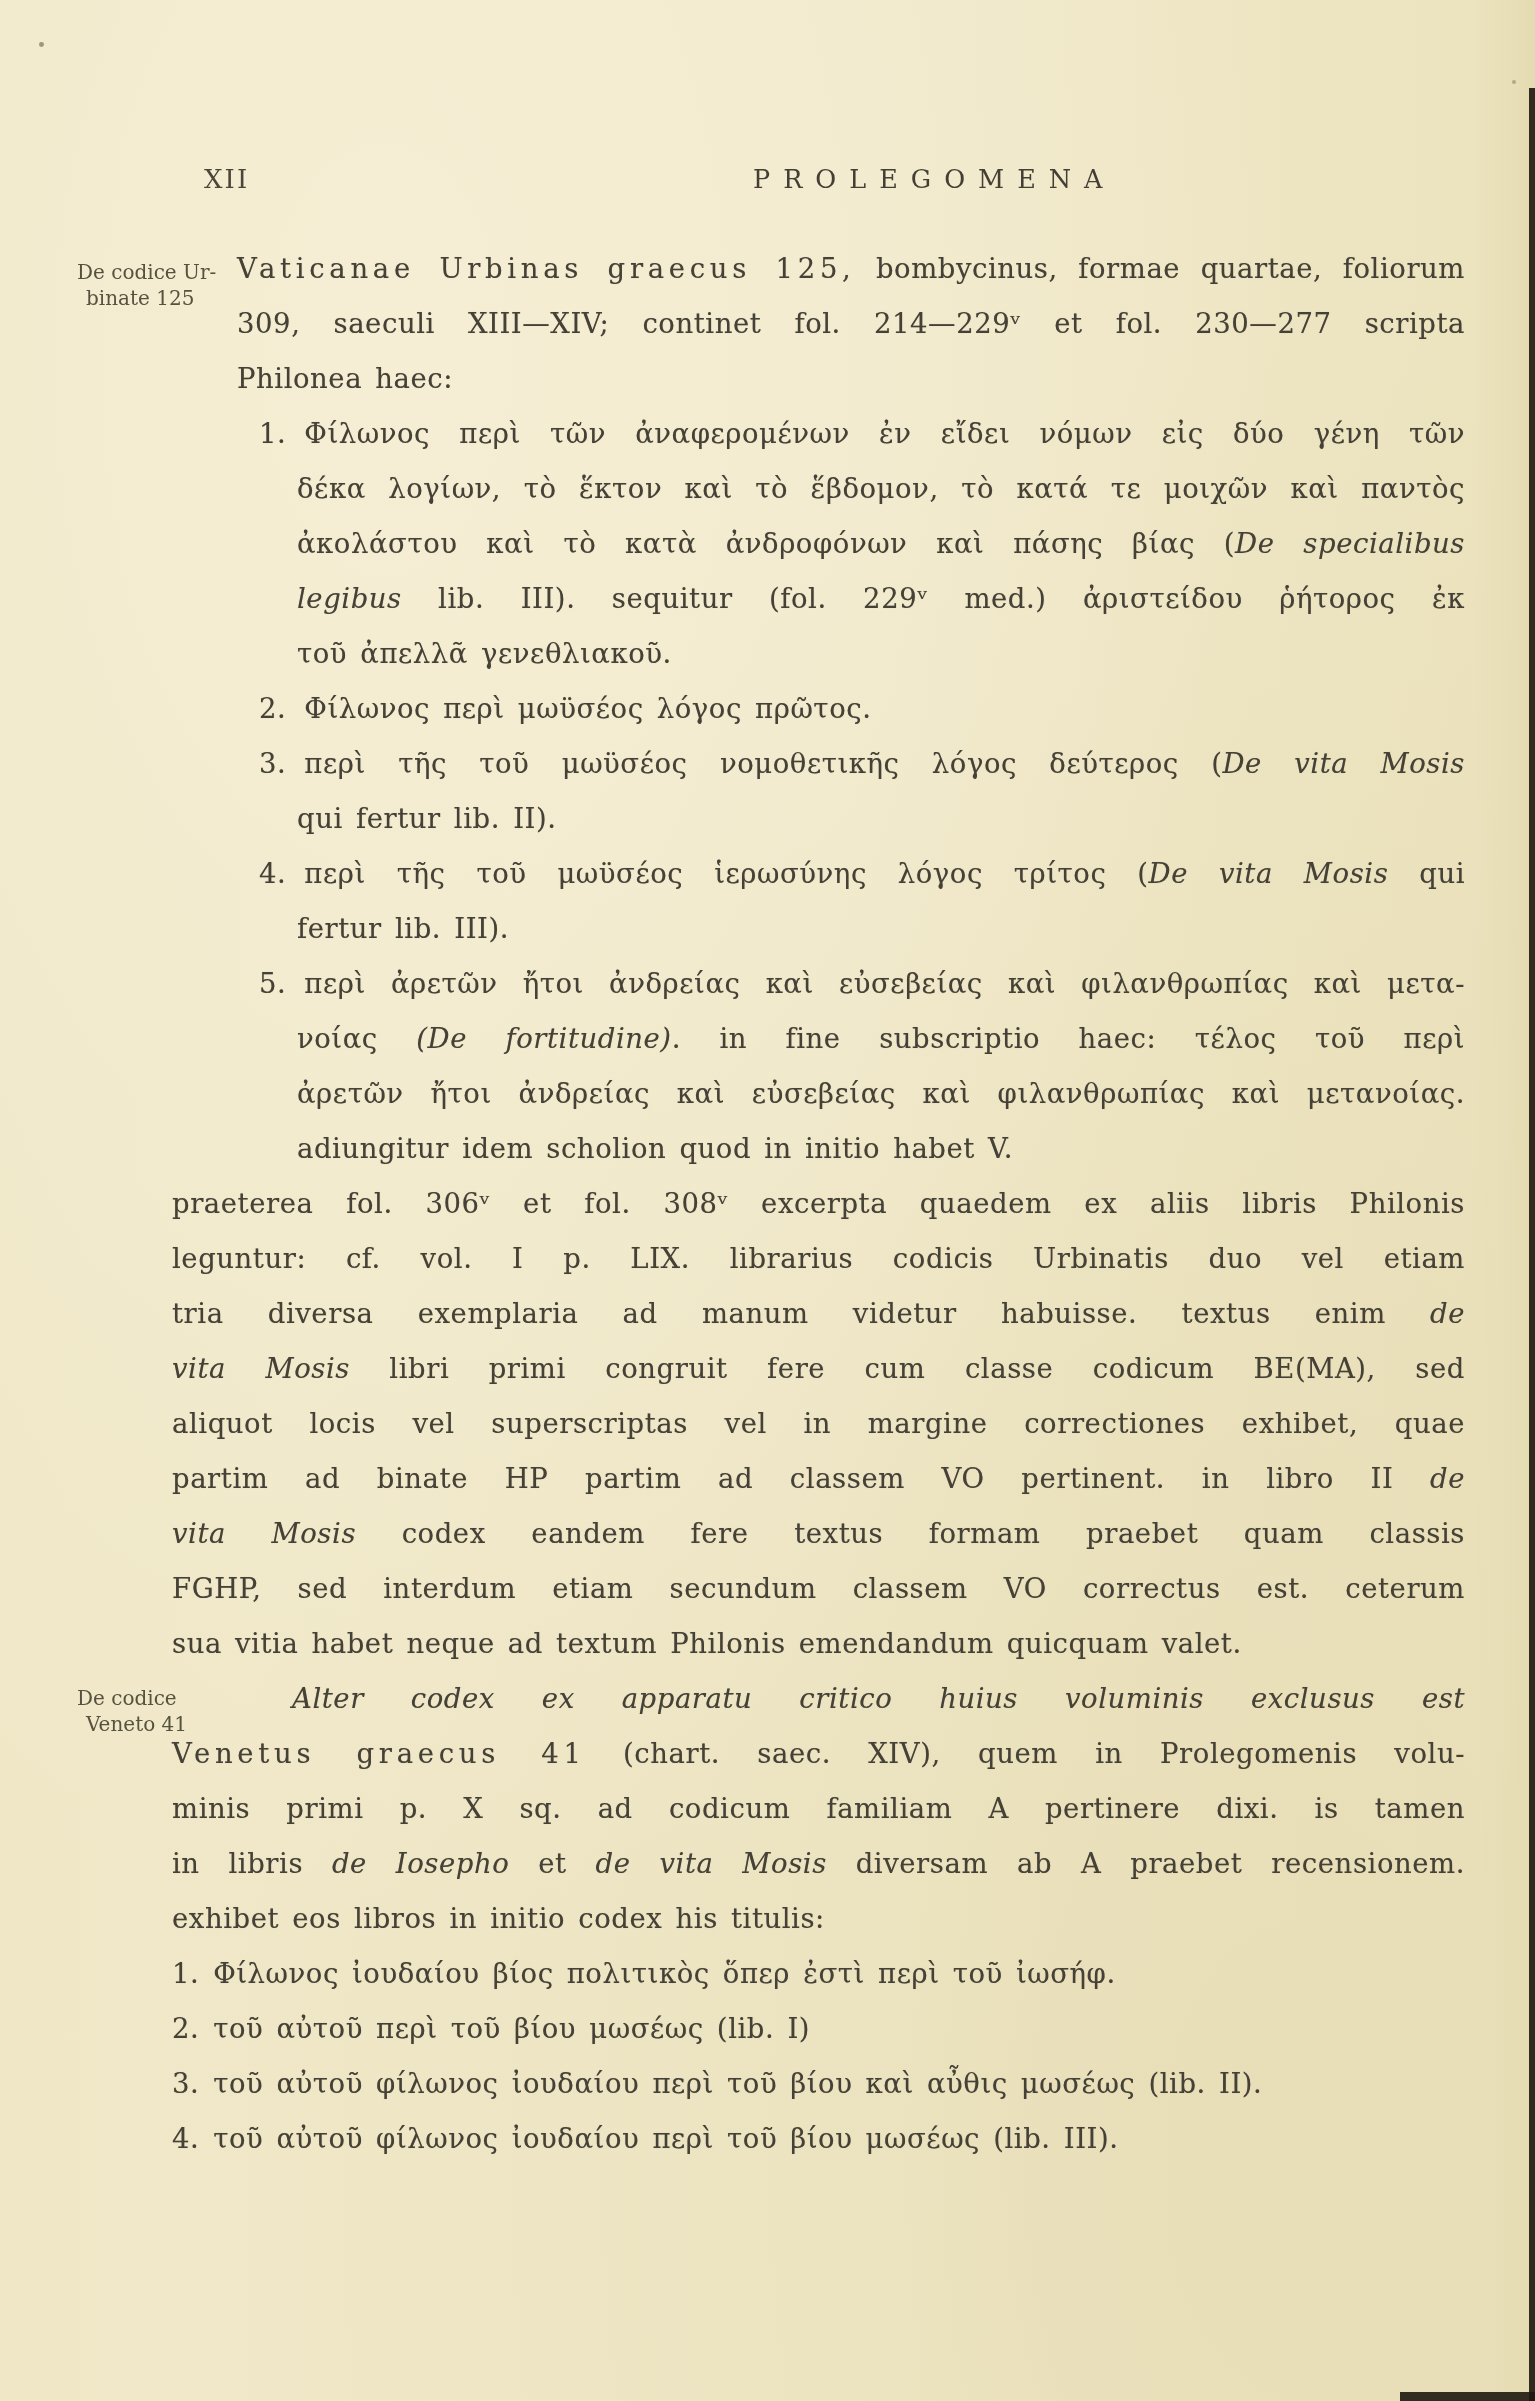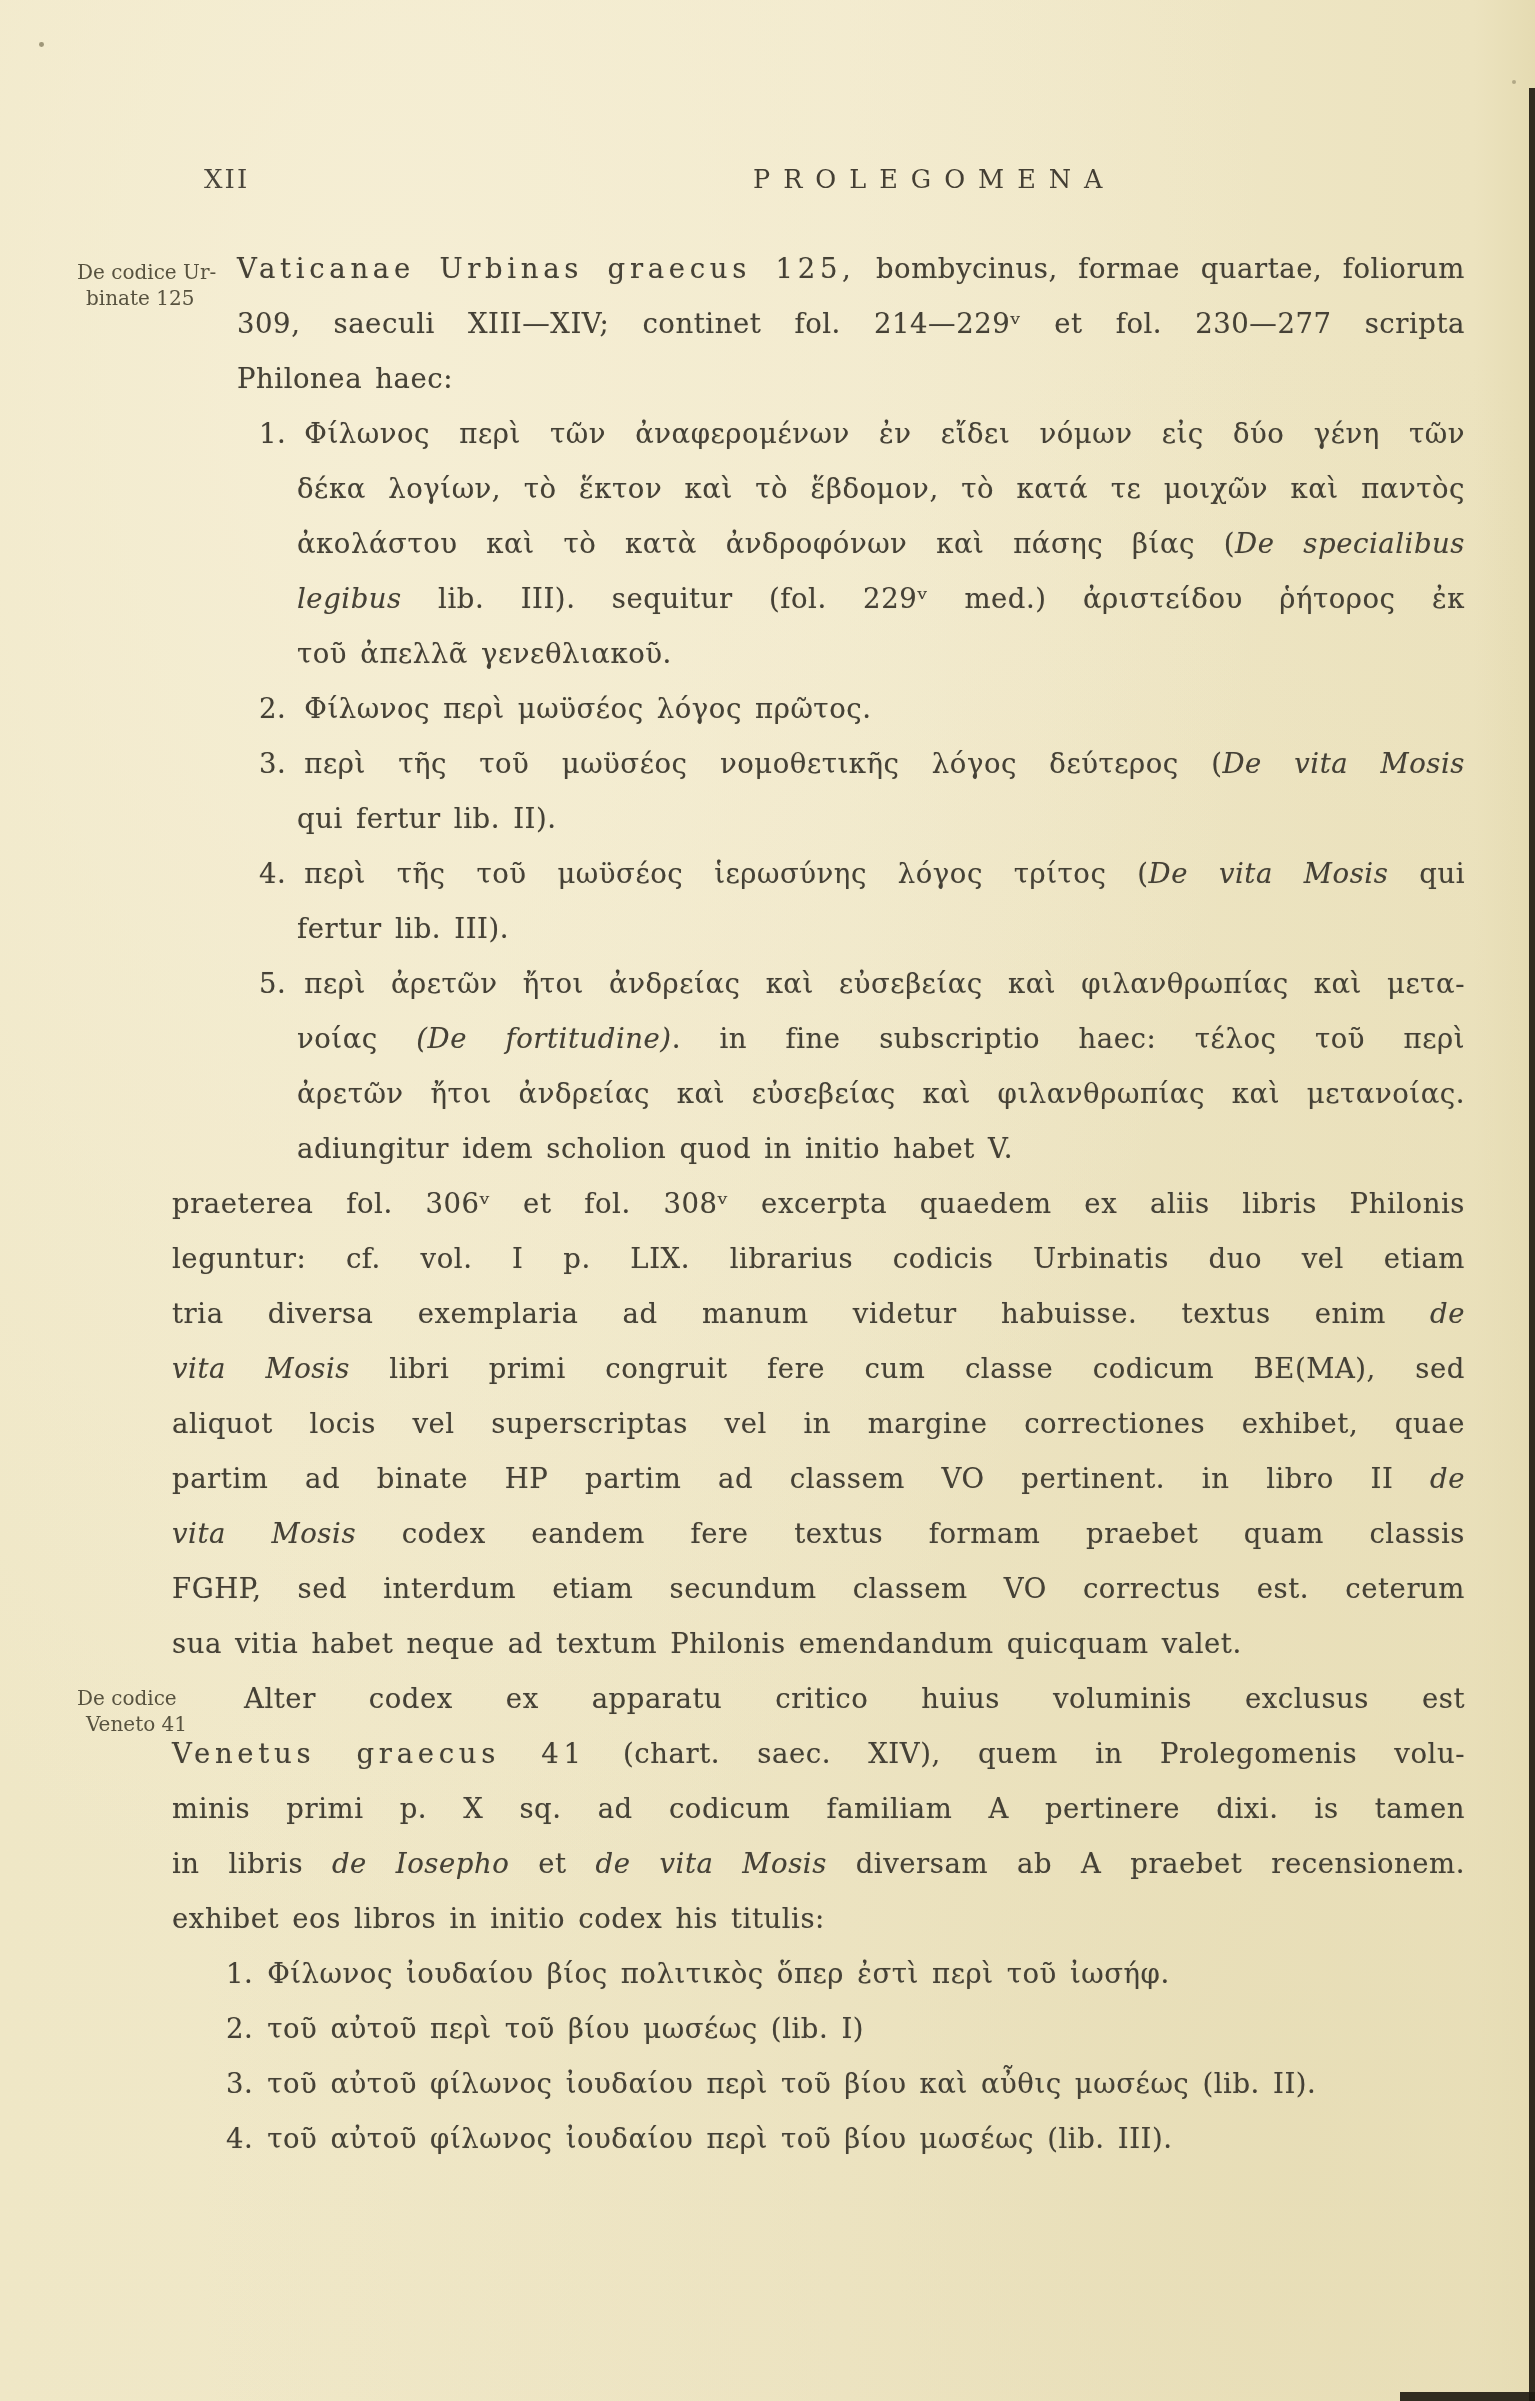--- a/index.html
+++ b/index.html
@@ -19,25 +19,25 @@
   .running-title{position:absolute;left:753px;top:4.1px;font-size:25.5px;letter-spacing:13px;color:#443f34;}
   .margin-note{position:absolute;left:77px;width:148px;font-size:20px;line-height:25.5px;color:#57523f;}
   .margin-note .mn-l2{padding-left:9px;}
   #mn1{top:260px;}
   #mn2{top:1670px;margin-top:16px;}
   #content{position:absolute;left:172px;top:241px;width:1293px;color:#454136;font-size:27.5px;
     text-shadow:0 0 0.7px rgba(70,64,52,.35);}
   .ln{height:55px;line-height:55px;text-align:justify;text-align-last:justify;
       letter-spacing:.02em;word-spacing:.14em;white-space:normal;}
   .ln.al{text-align:left;text-align-last:left;}
-  .ln.ind{margin-left:72px;}
+  .ln.ind{margin-left:120px;font-style:italic;}
   .blk.quote .ln{margin-left:65px;}
   .blk.quote .ln.lf{margin-left:87px;}
   .blk.quote .ln.lc{margin-left:125px;}
-  .blk.list2 .ln.lf{margin-left:54px;text-align:center;}
+  .blk.list2 .ln.lf{text-align:center;}
   .num{margin-right:18px;}
   .blk.list2 .num{margin-right:13.8px;}
   .i{font-style:italic;}
   .sp{letter-spacing:.17em;}
   .edge-right{position:absolute;right:0;top:88px;bottom:0;width:6.2px;background:#211b12;opacity:.92;}
   .edge-corner{position:absolute;right:0;bottom:0;width:135px;height:9px;background:#1d1810;opacity:.9;}
   .speck1{position:absolute;left:39px;top:42px;width:4.8px;height:4.8px;border-radius:50%;background:#8a8264;opacity:.8;}
   .speck2{position:absolute;left:1512px;top:80px;width:4.1px;height:4.1px;border-radius:50%;background:#9a9172;opacity:.7;}
 </style>
 </head>

